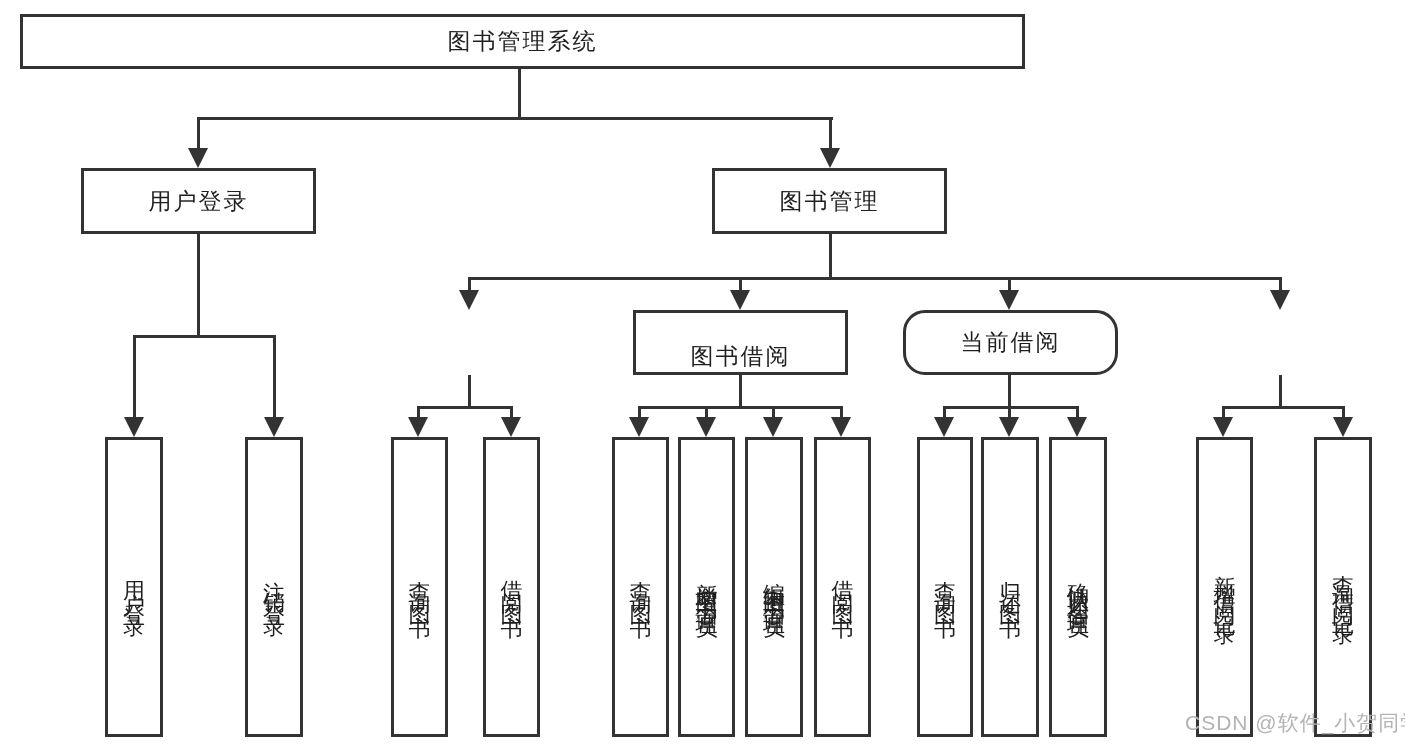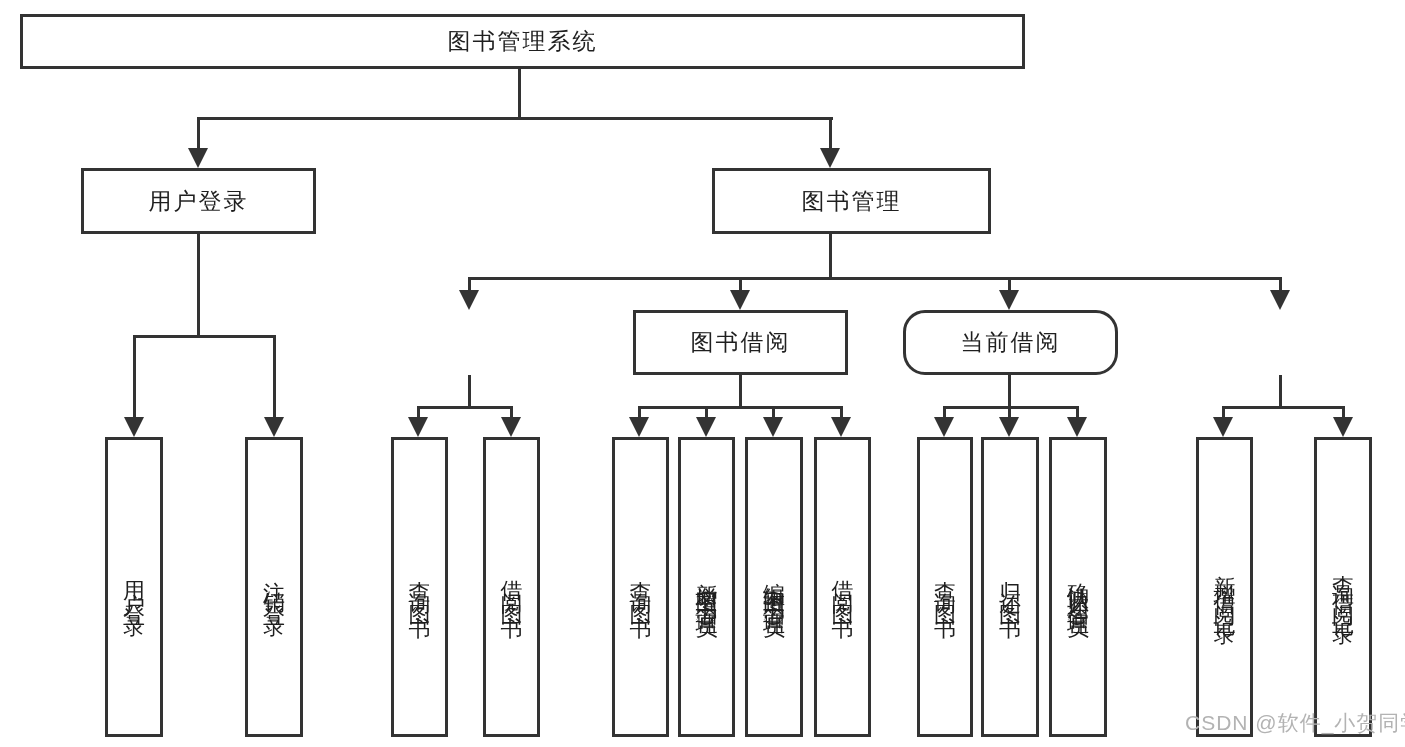--- a/index.html
+++ b/index.html
@@ -54,25 +54,25 @@
 
 <div id="canvas">
 
   <div class="node" style="left:20px;top:14px;width:1005px;height:55px;">
     <span>图书管理系统</span>
   </div>
 
   <div class="node" style="left:81px;top:168px;width:235px;height:66px;">
     <span>用户登录</span>
   </div>
-  <div class="node" style="left:712px;top:168px;width:279px;height:66px;">
+  <div class="node" style="left:712px;top:168px;width:235px;height:66px;">
     <span>图书管理</span>
   </div>
 
-  <div class="node" style="left:633px;top:310px;width:215px;height:65px;">
+  <div class="node" style="left:633px;top:310px;width:215px;height:65px;align-items:flex-end;">
     <span>图书借阅</span>
   </div>
   <div class="node" style="left:903px;top:310px;width:215px;height:65px;border-radius:22px;">
     <span>当前借阅</span>
   </div>
 
   <div class="node leaf leaf-short" style="left:105px;top:437px;width:58px;height:300px;">
     <span>用户登录</span>
   </div>
   <div class="node leaf leaf-short" style="left:245px;top:437px;width:58px;height:300px;">

